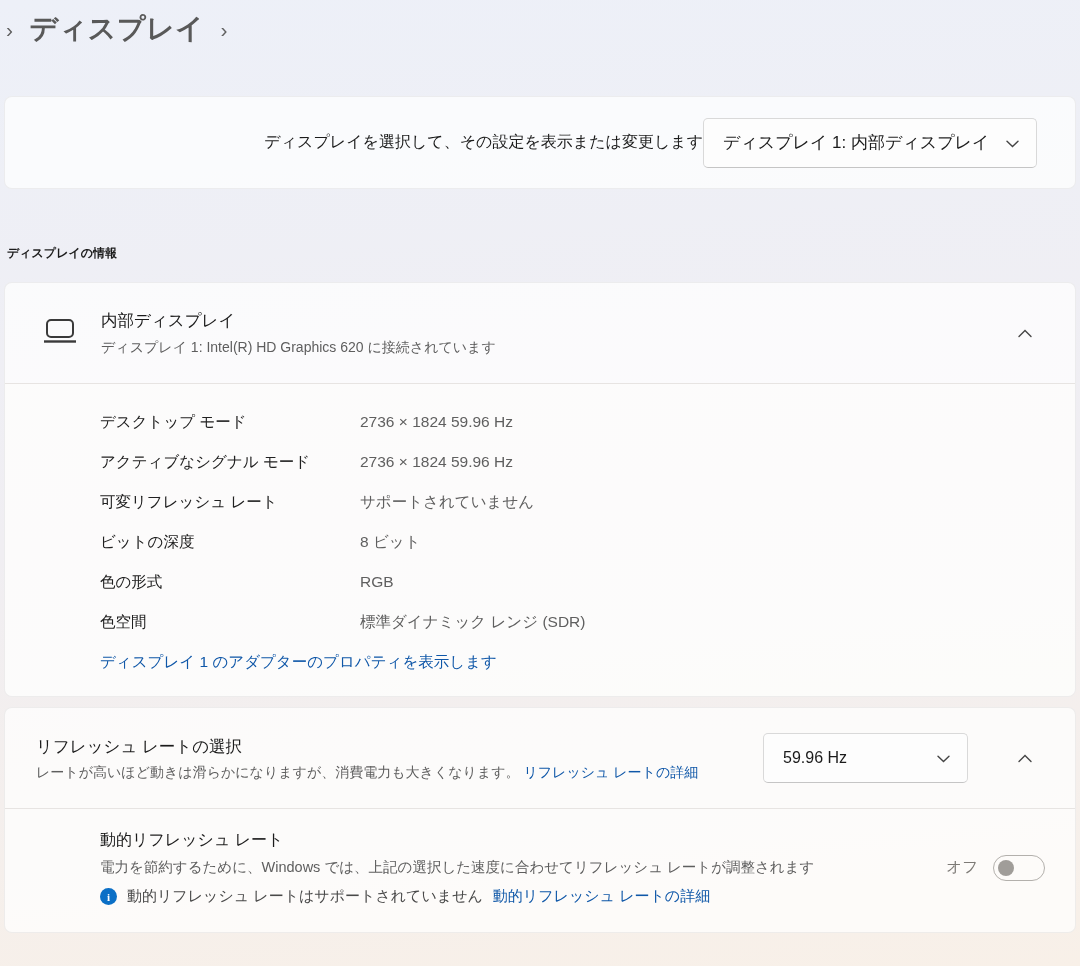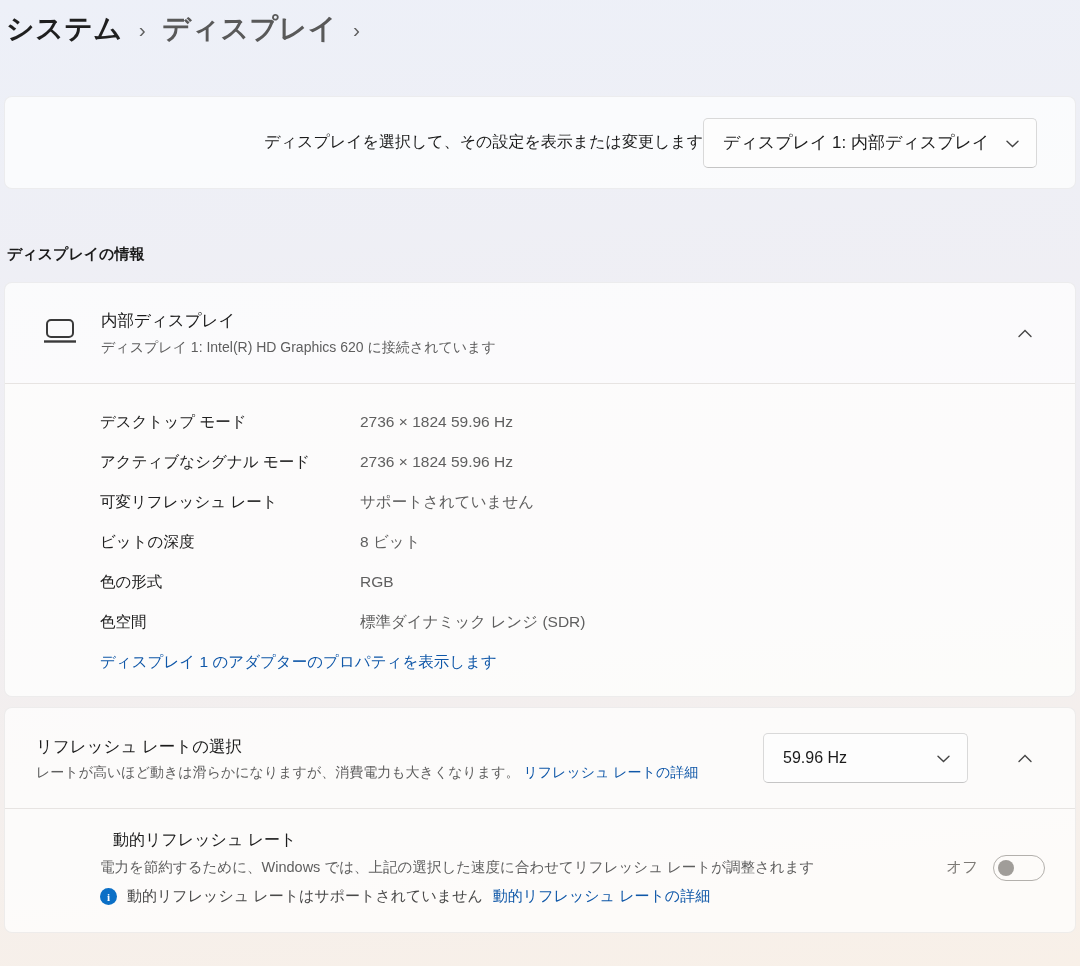--- a/index.html
+++ b/index.html
@@ -48,21 +48,21 @@
     font-size: 17px; color: #1b1b1b;
     cursor: pointer;
   }
   .select-btn.small { width: 205px; font-size: 16px; }
   .chev { display: block; }
 
   
   .section-title {
     margin: 56px 0 0 3px; padding-top: 0;
     height: 37px;
-    font-size: 15px; font-weight: 700; color: #1b1b1b;
+    font-size: 12px; font-weight: 700; color: #1b1b1b;
   }
 
   
   .exp-header {
     display: flex; align-items: center;
     padding: 27px 30px 27px 38px;
     cursor: pointer;
   }
   .exp-header .icon-box { width: 34px; margin-right: 24px; flex: 0 0 auto; }
   .exp-title { font-size: 16.5px; color: #1b1b1b; line-height: 21px; }
@@ -86,21 +86,21 @@
     display: flex; align-items: center;
     padding: 22px 30px 22px 31px; min-height: 100px;
   }
   .rr-text { }
   .rr-title { font-size: 16.5px; color: #1b1b1b; line-height: 22px; }
   .rr-desc { font-size: 14px; color: #5e5e5e; line-height: 19px; margin-top: 6px; }
   .rr-desc .link-bold { font-weight: 400; font-size: 14px; }
   .rr-right { margin-left: auto; display: flex; align-items: center; gap: 37px; }
 
   .drr-row { display: flex; align-items: center; padding: 20px 30px 26px 95px; }
-  .drr-title { font-size: 16px; color: #1b1b1b; line-height: 21px; margin-left: 13px; }
+  .drr-title { font-size: 16px; color: #1b1b1b; line-height: 21px; }
   .drr-desc { font-size: 14.5px; color: #5e5e5e; line-height: 22px; margin-top: 6px; max-width: 758px; }
   .drr-info { display: flex; align-items: center; gap: 10px; margin-top: 9px; font-size: 15px; }
   .drr-info .info-text { color: #494949; }
   .drr-info .link { font-size: 15px; }
   .info-badge {
     width: 17px; height: 17px; border-radius: 50%;
     background: #0b6fc6; color: #ffffff;
     font-size: 11px; font-weight: 700; font-family: "Liberation Serif", serif;
     display: flex; align-items: center; justify-content: center;
     flex: 0 0 auto;
@@ -114,21 +114,20 @@
     cursor: pointer;
   }
   .toggle-knob { width: 16px; height: 16px; border-radius: 50%; background: #a09d99; }
 </style>
 </head>
 <body>
 
 <div class="page">
 
   <div class="breadcrumb">
-    <span class="crumb-root">システム</span>
     <span class="crumb-sep">›</span>
     <span class="crumb-mid">ディスプレイ</span>
     <span class="crumb-sep">›</span>
   </div>
 
   <div class="card card-select">
     <span class="card-select-label">ディスプレイを選択して、その設定を表示または変更します</span>
     <button class="select-btn">
       <span>ディスプレイ 1: 内部ディスプレイ</span>
       <span class="chev">

